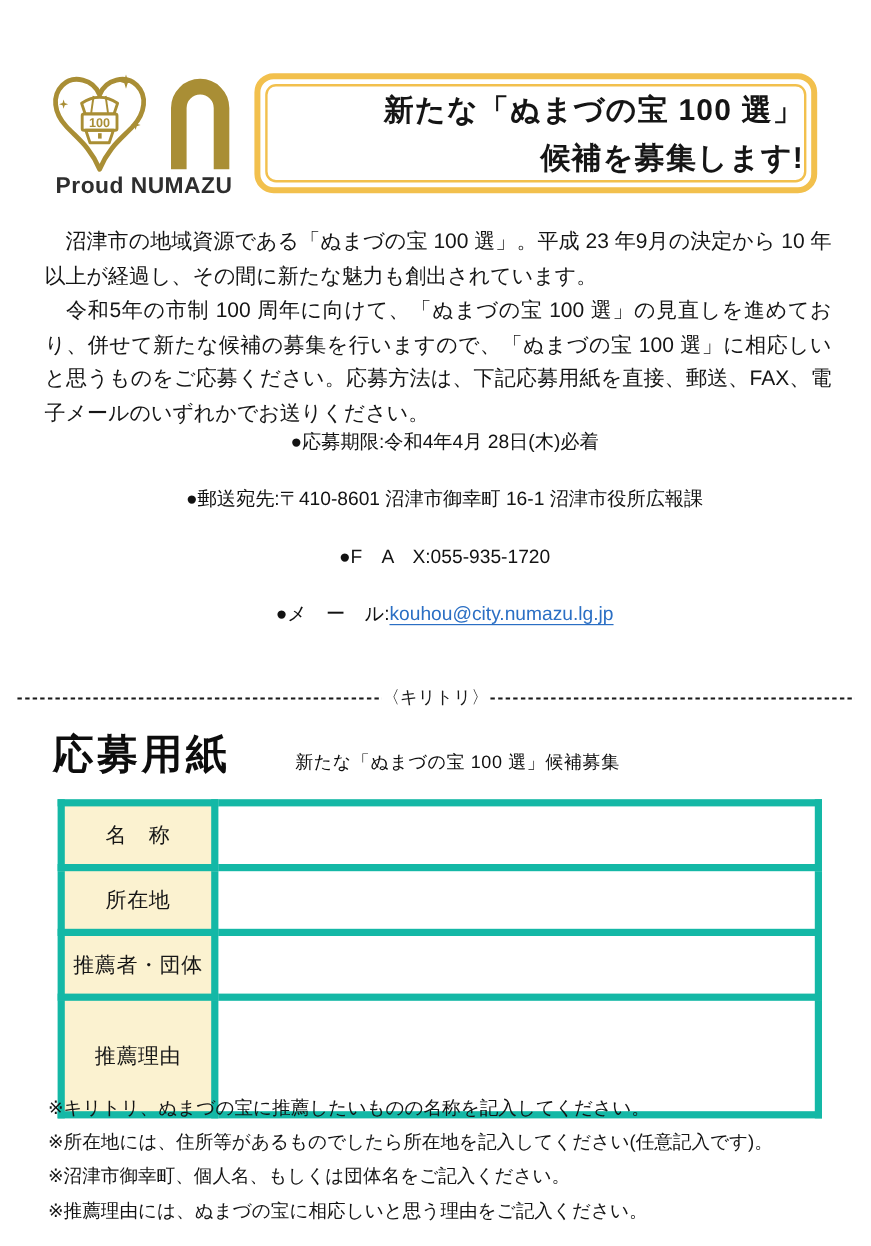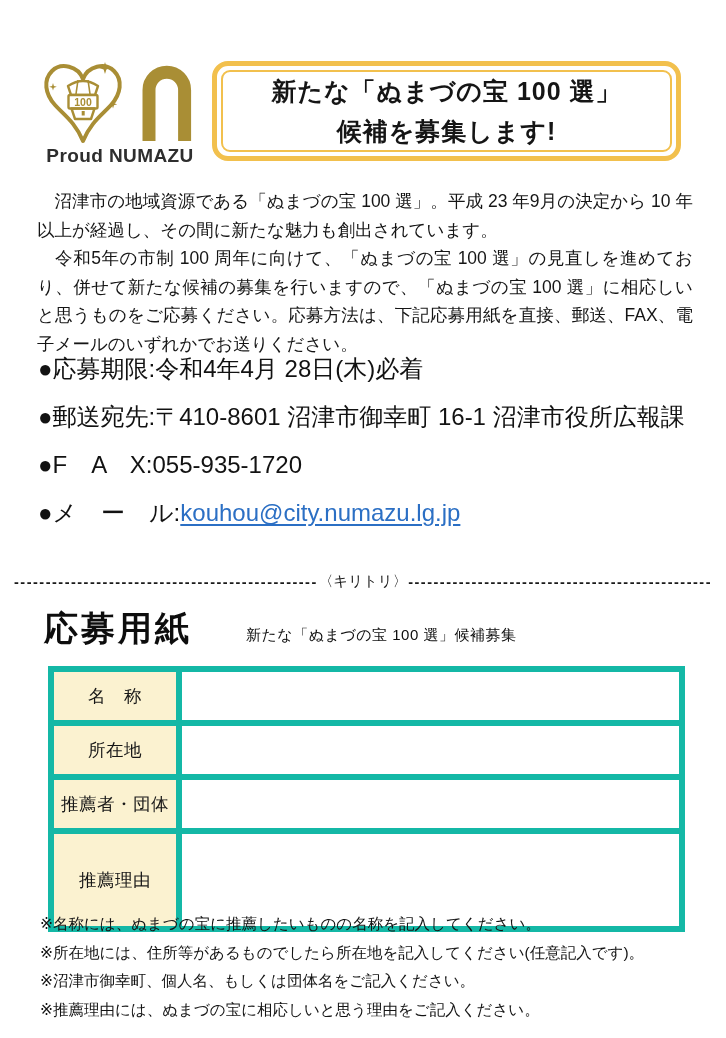--- a/index.html
+++ b/index.html
@@ -15,31 +15,31 @@
   .logo svg{display:block;margin:0 auto;}
   .logo-caption{font-size:19px;font-weight:600;color:#2e2e2e;letter-spacing:.4px;margin-top:1px;white-space:nowrap;}
 
   
   .title-box{
     position:absolute;left:212px;top:61px;width:469px;height:100px;box-sizing:border-box;
     border:5px solid #f2c04d;border-radius:16px;padding:4px;background:#fff;
   }
   .title-inner{
     width:100%;height:100%;box-sizing:border-box;border:2px solid #f2c04d;border-radius:9px;
-    display:flex;flex-direction:column;justify-content:center;align-items:center;row-gap:7px;
+    display:flex;flex-direction:column;justify-content:center;align-items:flex-end;row-gap:7px;
   }
   .title-line{font-size:25px;font-weight:600;color:#151515;letter-spacing:1px;white-space:nowrap;}
 
   
   .intro{position:absolute;left:37px;top:187px;width:656px;font-size:17.5px;line-height:28.5px;text-align:justify;color:#151515;}
   .intro p{margin:0;}
 
   
   .contact{position:absolute;left:38px;top:354px;width:665px;}
-  .contact-item{font-size:24px;line-height:30px;margin-bottom:18px;color:#121212;white-space:nowrap;}
+  .contact-item{font-size:16px;line-height:30px;margin-bottom:18px;color:#121212;white-space:nowrap;text-align:center;}
   .contact-item a{color:#2b6fc4;text-decoration:underline;text-underline-offset:3px;}
 
   
   .cut-line{
     position:absolute;left:14px;top:572px;width:698px;display:flex;align-items:center;
     font-size:14.5px;color:#1a1a1a;
   }
   .cut-dashes{flex:1;overflow:hidden;white-space:nowrap;letter-spacing:1.5px;font-weight:600;}
   .cut-label{flex:0 0 auto;padding:0 1px;white-space:nowrap;}
 
@@ -137,19 +137,19 @@
       <td class="val"></td>
     </tr>
     <tr class="r-l">
       <td class="lbl">推薦理由</td>
       <td class="val"></td>
     </tr>
   </tbody>
     </table>
 
   <div class="notes">
-    <div class="note">※名称には、ぬまづの宝に推薦したいものの名称を記入してください。</div>
+    <div class="note">※キリトリ、ぬまづの宝に推薦したいものの名称を記入してください。</div>
     <div class="note">※所在地には、住所等があるものでしたら所在地を記入してください(任意記入です)。</div>
     <div class="note">※沼津市御幸町、個人名、もしくは団体名をご記入ください。</div>
     <div class="note">※推薦理由には、ぬまづの宝に相応しいと思う理由をご記入ください。</div>
   </div>
 
 </div>
 
 </body></html>

